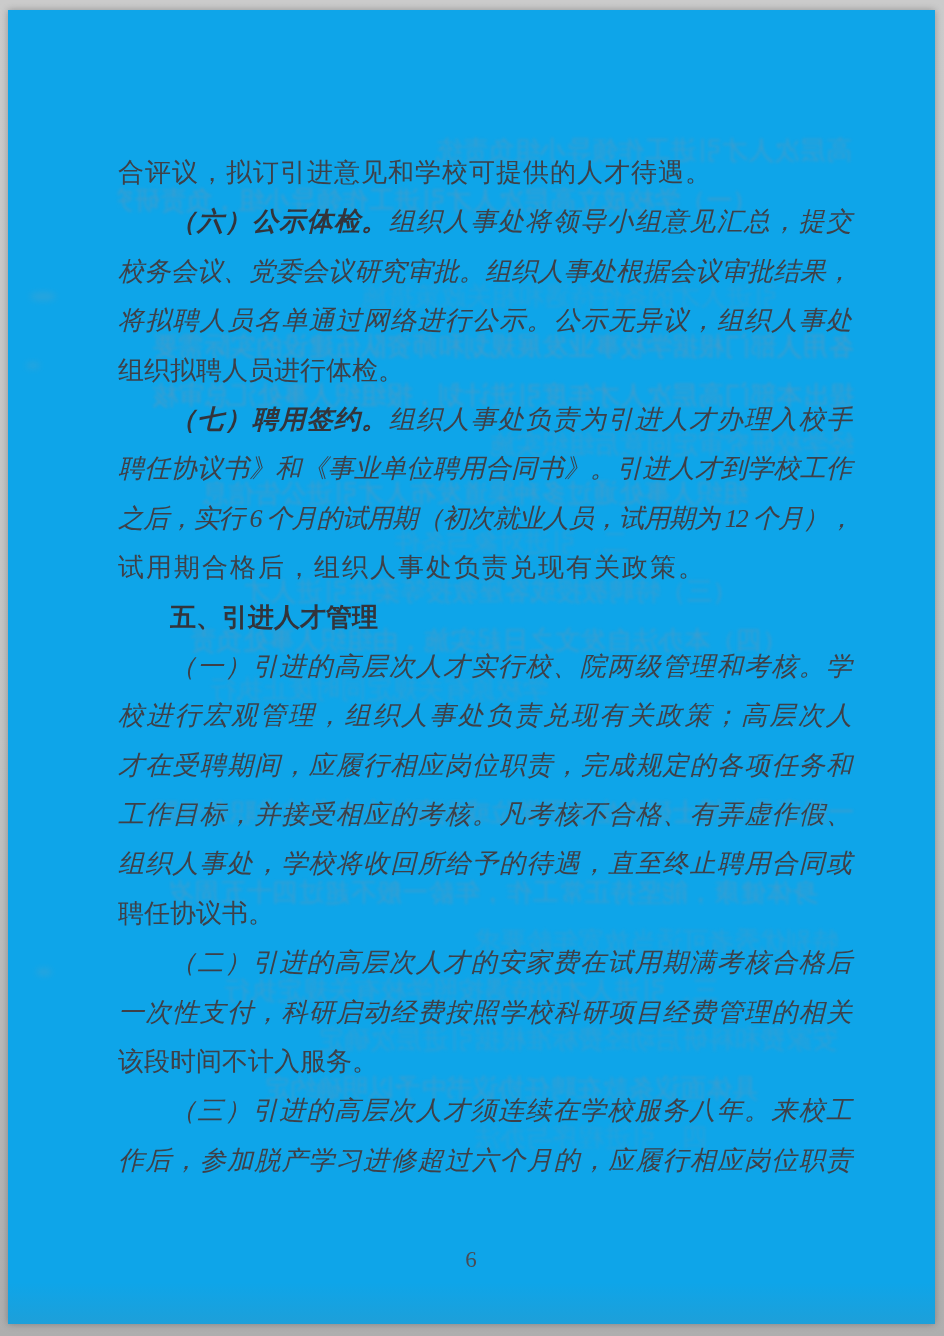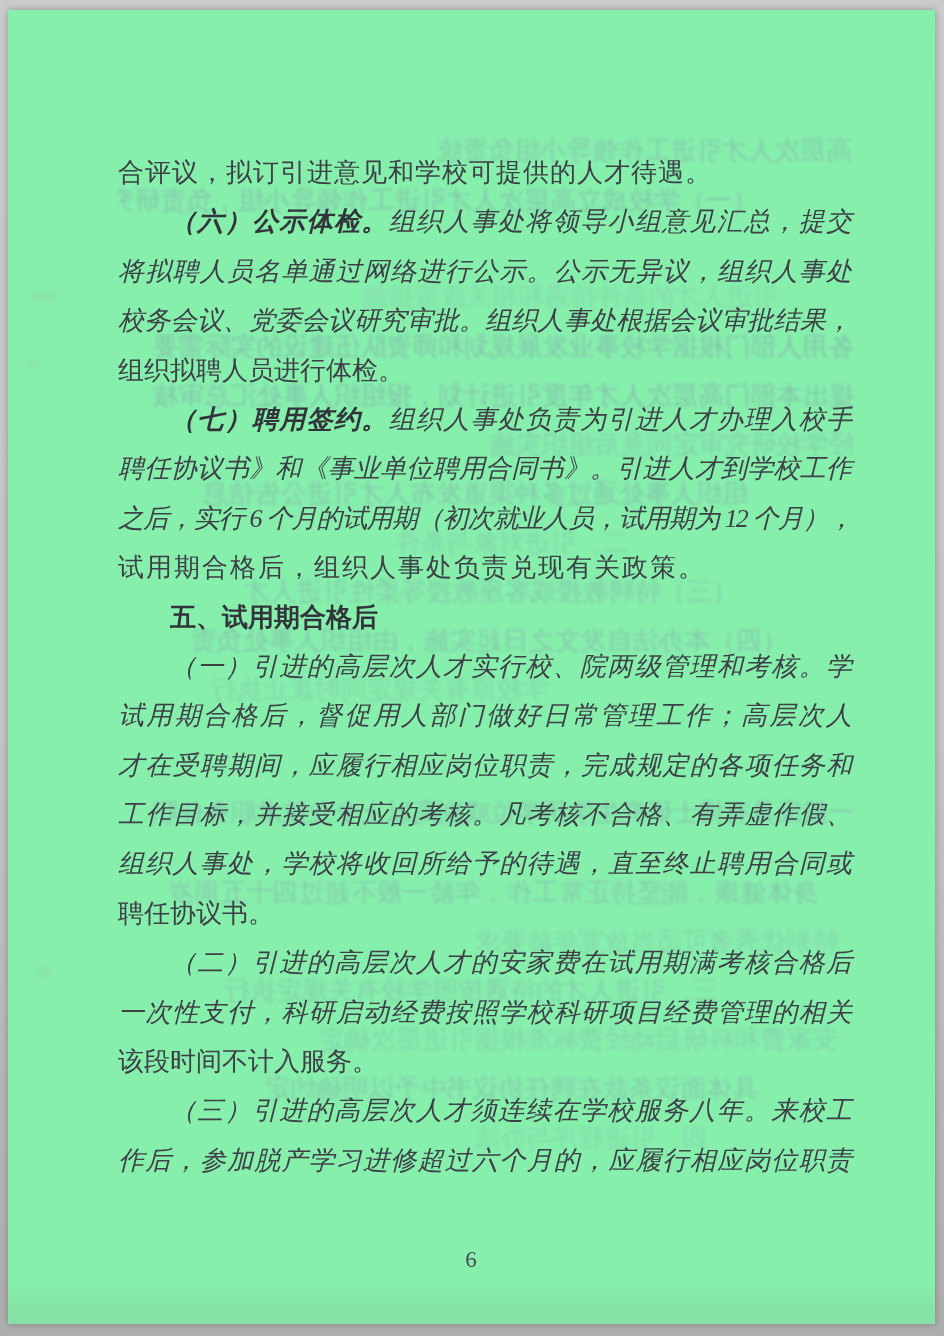--- a/index.html
+++ b/index.html
@@ -3,21 +3,21 @@
 <meta charset="utf-8">
 <style>
   html,body{margin:0;padding:0;}
   body{
     width:944px;height:1336px;position:relative;overflow:hidden;
     background:linear-gradient(180deg,#cbcbcb 0%,#c3c4c3 55%,#aeaeae 100%);
     font-family:"Liberation Serif","DejaVu Serif",serif;
   }
   .page{
     position:absolute;left:8px;top:10px;width:927px;height:1314px;
-    background:#86efac;
+    background:#0ea5e9;
     box-shadow:0 0 7px rgba(0,0,0,.28);
   }
   .page::after{ 
     content:"";position:absolute;left:0;right:0;bottom:0;height:42px;
     background:linear-gradient(180deg,rgba(0,0,0,0) 0%,rgba(120,125,120,.14) 100%);
   }
   .textcol{
     position:absolute;left:110px;top:138px;width:734px;
     color:#3e4048;font-size:26px;
   }
@@ -66,30 +66,30 @@
   <div class="bleed" style="top:868px;left:110px;width:700px;opacity:.38">身体健康，能坚持正常工作，年龄一般不超过四十五周岁</div>
   <div class="bleed" style="top:917px;left:350px;width:480px;opacity:.26">特别优秀者可适当放宽年龄要求</div>
   <div class="bleed" style="top:966px;left:110px;width:600px;opacity:.32">三、引进人才的待遇按照学校有关规定执行</div>
   <div class="bleed" style="top:1015px;left:200px;width:630px;opacity:.28">安家费和科研启动经费标准根据引进层次确定</div>
   <div class="bleed" style="top:1064px;left:110px;width:640px;opacity:.36">具体面议条款在聘任协议书中予以明确约定</div>
   <div class="bleed" style="top:1113px;left:300px;width:400px;opacity:.22">四、引进程序与办法</div>
 
   <div class="textcol">
     <div class="line ls1"><b></b><span>合评议，拟订引进意见和学校可提供的人才待遇。</span></div>
     <div class="line indent just"><b>（六）公示体检。</b><span>组织人事处将领导小组意见汇总，提交</span></div>
+    <div class="line just"><b></b><span>校务会议、党委会议研究审批。组织人事处根据会议审批结果，</span></div>
     <div class="line just"><b></b><span>将拟聘人员名单通过网络进行公示。公示无异议，组织人事处</span></div>
-    <div class="line just"><b></b><span>校务会议、党委会议研究审批。组织人事处根据会议审批结果，</span></div>
     <div class="line"><b></b><span>组织拟聘人员进行体检。</span></div>
     <div class="line indent just"><b>（七）聘用签约。</b><span>组织人事处负责为引进人才办理入校手</span></div>
     <div class="line just"><b></b><span>聘任协议书》和《事业单位聘用合同书》。引进人才到学校工作</span></div>
     <div class="line just tight"><b></b><span>之后，实行 6 个月的试用期（初次就业人员，试用期为 12 个月），</span></div>
     <div class="line ls2"><b></b><span>试用期合格后，组织人事处负责兑现有关政策。</span></div>
-    <div class="line indent heading"><b>五、试用期合格后</b><span></span></div>
+    <div class="line indent heading"><b>五、引进人才管理</b><span></span></div>
     <div class="line indent just"><b></b><span>（一）引进的高层次人才实行校、院两级管理和考核。学</span></div>
-    <div class="line just"><b></b><span>试用期合格后，督促用人部门做好日常管理工作；高层次人</span></div>
+    <div class="line just"><b></b><span>校进行宏观管理，组织人事处负责兑现有关政策；高层次人</span></div>
     <div class="line just"><b></b><span>才在受聘期间，应履行相应岗位职责，完成规定的各项任务和</span></div>
     <div class="line just"><b></b><span>工作目标，并接受相应的考核。凡考核不合格、有弄虚作假、</span></div>
     <div class="line just"><b></b><span>组织人事处，学校将收回所给予的待遇，直至终止聘用合同或</span></div>
     <div class="line"><b></b><span>聘任协议书。</span></div>
     <div class="line indent just"><b></b><span>（二）引进的高层次人才的安家费在试用期满考核合格后</span></div>
     <div class="line just"><b></b><span>一次性支付，科研启动经费按照学校科研项目经费管理的相关</span></div>
     <div class="line"><b></b><span>该段时间不计入服务。</span></div>
     <div class="line indent just"><b></b><span>（三）引进的高层次人才须连续在学校服务八年。来校工</span></div>
     <div class="line just"><b></b><span>作后，参加脱产学习进修超过六个月的，应履行相应岗位职责</span></div>
   </div>

